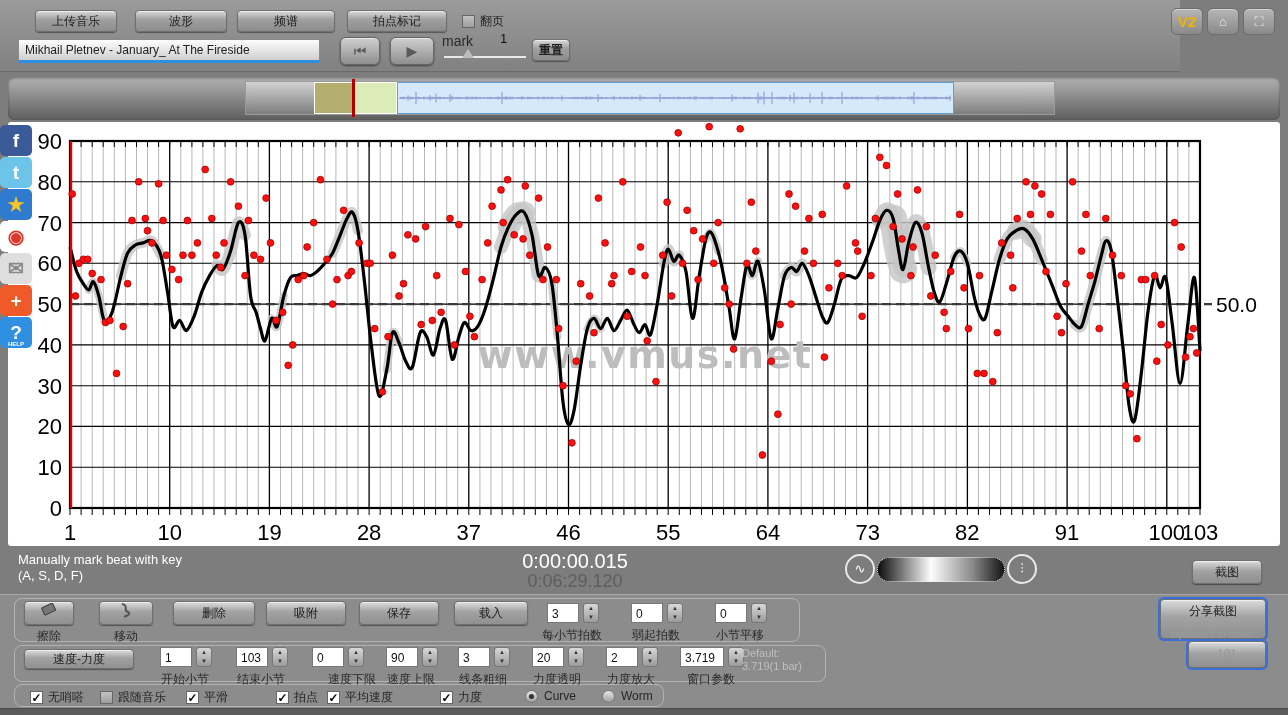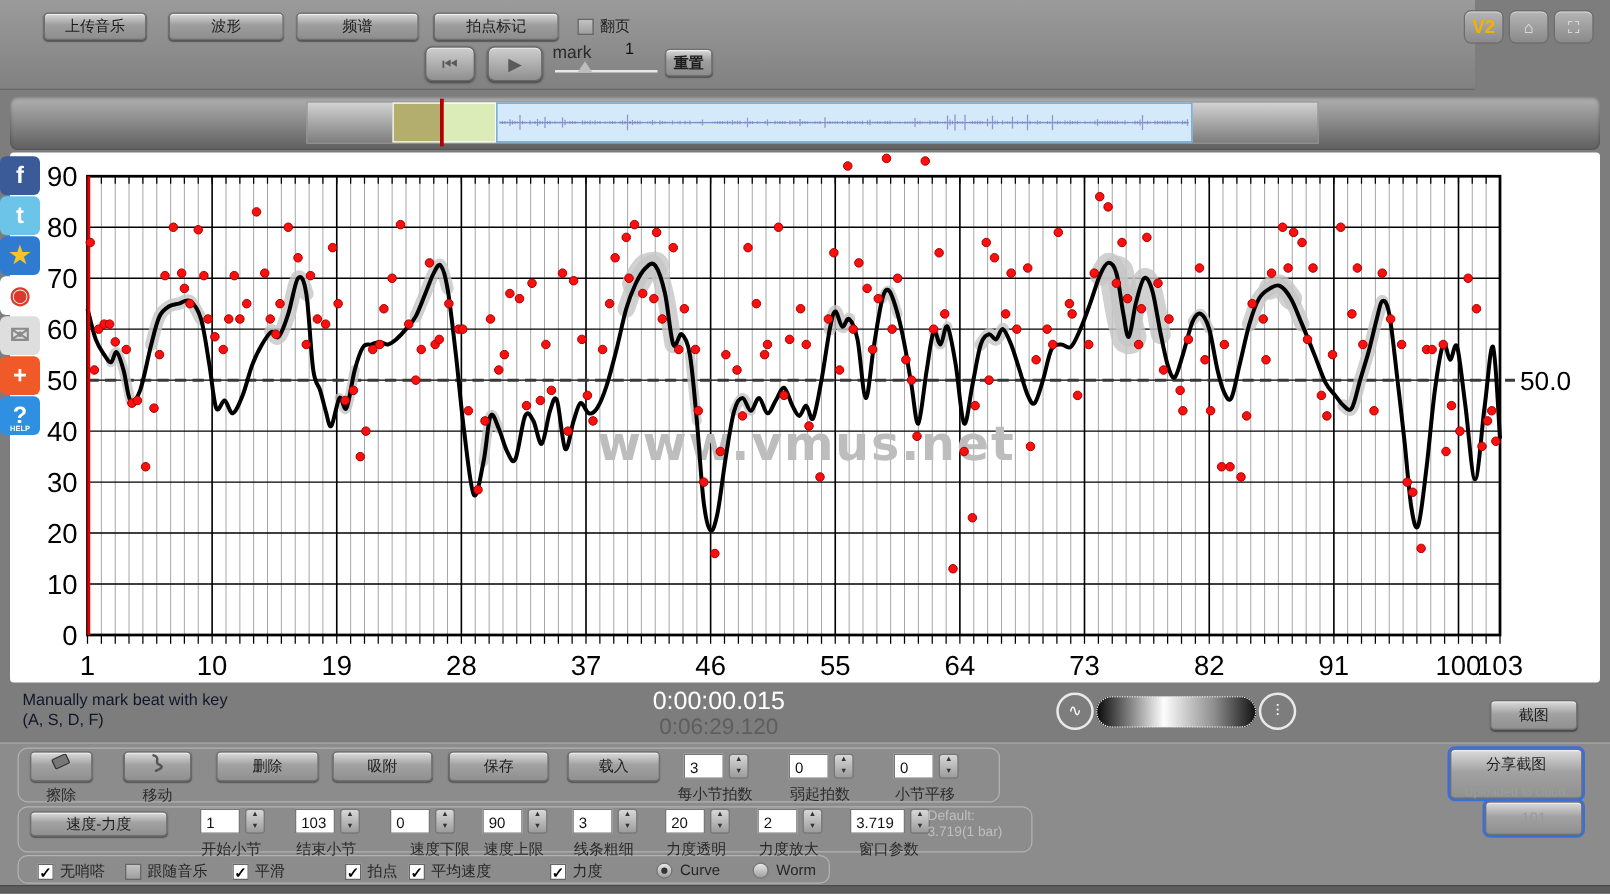--- a/index.html
+++ b/index.html
@@ -41,21 +41,21 @@
   
   .chartpanel { position:absolute; left:8px; top:122px; width:1272px; height:424px; background:#fff; border-radius:3px; }
 
   
   .social { position:absolute; left:0; top:125px; width:33px; }
   .sic { width:32px; height:31px; margin-bottom:1px; border-radius:5px; color:#fff; font-weight:bold;
     text-align:center; line-height:31px; font-size:19px; cursor:pointer; position:relative; }
 
   
   .status { position:absolute; left:0; top:548px; width:1288px; height:46px; }
-  .hint { position:absolute; left:18px; top:4px; font-size:13px; color:#0f172a; line-height:16px; }
+  .hint { position:absolute; left:18px; top:4px; font-size:13px; color:#ffffff; line-height:16px; }
   .time-cur { position:absolute; left:455px; top:2px; width:240px; text-align:center; font-size:20px; color:#fff; }
   .time-tot { position:absolute; left:455px; top:23px; width:240px; text-align:center; font-size:18px; color:#5e5e5e; }
   .volwrap { position:absolute; left:845px; top:6px; }
   .volcirc { position:absolute; top:0; width:30px; height:30px; border-radius:50%; border:2px solid #e9e9e9;
     color:#fff; text-align:center; line-height:26px; font-size:13px; }
   .volpill { position:absolute; left:32px; top:3px; width:128px; height:25px; border-radius:13px;
     background:linear-gradient(90deg,#0c0c0c,#fdfdfd 42%,#8a8a8a 75%,#141414); border:1px dotted #eee; cursor:pointer; }
   .shot-btn { position:absolute; left:1192px; top:12px; width:70px; height:24px; }
 
   
@@ -89,20 +89,21 @@
 
 <div class="toolbar">
   <div class="tbtn" style="left:35px;top:10px;width:82px">上传音乐</div>
   <div class="tbtn" style="left:135px;top:10px;width:92px">波形</div>
   <div class="tbtn" style="left:237px;top:10px;width:98px">频谱</div>
   <div class="tbtn" style="left:347px;top:10px;width:100px">拍点标记</div>
   <div style="position:absolute;left:462px;top:13px" class="cbrow-item">
     <span class="cbox un"></span>
     <span class="cblab" style="color:#1e1e1e">翻页</span>
   </div>
+  <div class="title-input">Mikhail Pletnev - January_ At The Fireside</div>
   <div class="transport" style="left:340px">⏮</div>
   <div class="transport" style="left:390px;width:44px">▶</div>
   <div class="speed-label">mark</div>
   <div class="speed-value">1</div>
   <div class="speed-track"></div>
   <div class="speed-thumb"></div>
   <div class="tbtn" style="left:532px;top:39px;width:38px;font-weight:bold">重置</div>
   <div class="win-btn v2" style="left:1171px">V2</div>
   <div class="win-btn" style="left:1207px">⌂</div>
   <div class="win-btn" style="left:1243px">⛶</div>

